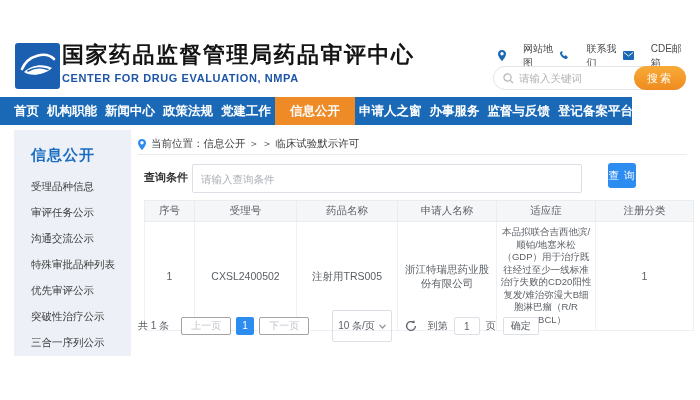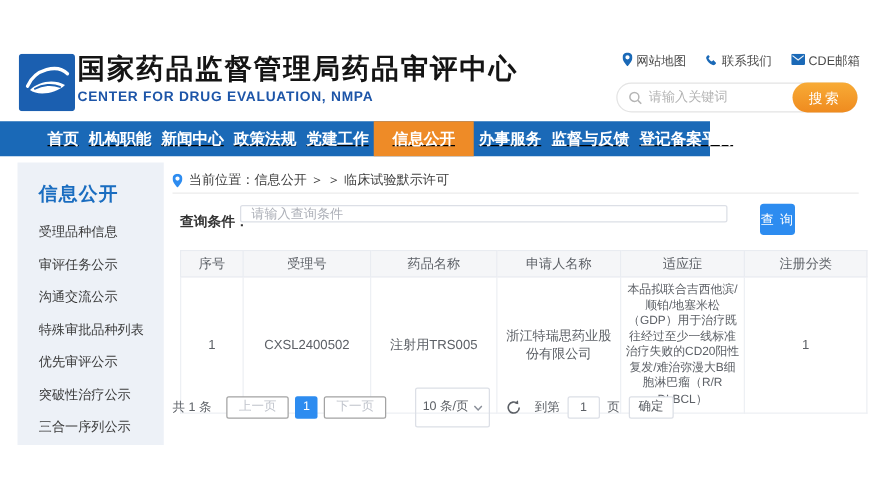--- a/index.html
+++ b/index.html
@@ -6,43 +6,43 @@
   html,body { background:#fff; }
   body { font-family:"Liberation Sans","DejaVu Sans",sans-serif; }
   .page { position:relative; width:700px; height:400px; background:#fff; overflow:hidden; }
 
   
   .logo { position:absolute; left:15px; top:43px; width:45px; height:46px; }
   .title-wrap { position:absolute; left:62px; top:42px; }
   .site-title { font-size:22px; font-weight:bold; color:#141414; letter-spacing:1.5px; line-height:26px; }
   .site-subtitle { margin-top:4px; font-size:11px; font-weight:bold; color:#1d55a8; letter-spacing:0.6px; }
   .quick-links { position:absolute; left:498px; top:42px; width:190px; display:flex; justify-content:space-between; }
-  .quick-link { display:flex; align-items:center; gap:3px; font-size:10px; color:#4a4a4a; cursor:pointer; }
+  .quick-link { display:flex; align-items:center; gap:17px; font-size:10px; color:#4a4a4a; cursor:pointer; }
   .header-search { position:absolute; left:493px; top:66px; width:193px; height:24px; border:1px solid #e4e4e4; border-radius:12px; background:#fff; display:flex; align-items:center; padding-left:9px; }
   .header-search input { flex:1; border:none; outline:none; font-size:10.5px; color:#333; margin-left:5px; background:transparent; font-family:inherit; min-width:0; }
   .header-search input::placeholder { color:#b3b3b3; }
   .search-btn { position:absolute; right:-1px; top:-1px; width:52px; height:24px; border:none; border-radius:12px; background:linear-gradient(180deg,#f8ab36,#ef8b1f); color:#fff; font-size:11px; letter-spacing:2px; cursor:pointer; font-family:inherit; }
 
   
-  .nav { position:absolute; left:0; top:97px; width:568px; height:28px; background:#1a69b7; display:flex; align-items:center; justify-content:space-between; padding:0 34px;text-decoration:underline; }
+  .nav { position:absolute; left:0; top:97px; width:632px; height:28px; background:#1a69b7; display:flex; align-items:center; justify-content:space-between; padding:0 10px; }
   .nav-item { color:#fff; font-size:12.5px; font-weight:bold; line-height:28px; padding:0 4px; white-space:nowrap; cursor:pointer; }
   .nav-item.active { background:#ee8b27; padding:0 15px; }
   .nav-sep { width:1px; height:11px; background:rgba(255,255,255,0.45); }
 
   
   .sidebar { position:absolute; left:14px; top:130px; width:117px; height:226px; background:#edf1f7; padding:16px 10px 0 17px; }
   .sidebar-title { font-size:15px; font-weight:bold; color:#1a6dc0; letter-spacing:1px; }
   .sidebar-list { margin-top:16px; }
   .sidebar-item { font-size:10.5px; color:#3a3a3a; margin-bottom:15px; line-height:11px; cursor:pointer; white-space:nowrap; }
 
   
   .breadcrumb { position:absolute; left:138px; top:134px; width:549px; height:21px; border-bottom:1px solid #ebebeb; display:flex; align-items:center; gap:5px; font-size:10.5px; color:#404040; }
   .query-row { position:absolute; left:138px; top:163px; width:549px; height:26px; }
   .query-label { position:absolute; left:6px; top:7px; font-size:11px; font-weight:bold; color:#333; }
-  .query-input { position:absolute; left:54px; top:1px; width:390px; height:14px; border:1px solid #dcdfe6; border-radius:2px; padding:0 8px; font-size:10.5px; color:#333; outline:none; font-family:inherit; }
+  .query-input { position:absolute; left:54px; top:1px; width:390px; height:29px; border:1px solid #dcdfe6; border-radius:2px; padding:0 8px; font-size:10.5px; color:#333; outline:none; font-family:inherit; }
   .query-input::placeholder { color:#adb0b8; }
   .query-btn { position:absolute; left:470px; top:0; width:28px; height:25px; background:#2d8cf0; border:none; border-radius:3px; color:#fff; font-size:10.5px; letter-spacing:1px; cursor:pointer; font-family:inherit; }
 
   .result-table { position:absolute; left:144px; top:200px; width:549px; border-collapse:collapse; table-layout:fixed; }
   .result-table th { background:#f5f6f8; border:1px solid #e9ecf1; height:21px; font-size:10.5px; font-weight:normal; color:#5c6066; }
   .result-table td { border:1px solid #edf0f4; height:87px; font-size:10.5px; color:#5c6066; text-align:center; vertical-align:middle; padding:4px 6px; line-height:14px; }
   .result-table td.indication { font-size:9.5px; line-height:12.5px; padding:4px 3px; }
 
   .pagination { position:absolute; left:138px; top:317px; width:549px; height:18px; display:flex; align-items:center; font-size:10px; color:#5c6066; }
   .pg-total { margin-right:12px; }
@@ -116,20 +116,21 @@
     <div class="nav-item">首页</div>
     <div class="nav-sep"></div>
     <div class="nav-item">机构职能</div>
     <div class="nav-sep"></div>
     <div class="nav-item">新闻中心</div>
     <div class="nav-sep"></div>
     <div class="nav-item">政策法规</div>
     <div class="nav-sep"></div>
     <div class="nav-item">党建工作</div>
     <div class="nav-item active">信息公开</div>
+    <div class="nav-item">申请人之窗</div>
     <div class="nav-sep"></div>
     <div class="nav-item">办事服务</div>
     <div class="nav-sep"></div>
     <div class="nav-item">监督与反馈</div>
     <div class="nav-sep"></div>
     <div class="nav-item">登记备案平台</div>
   </div>
 
   <div class="sidebar">
     <div class="sidebar-title">信息公开</div>

